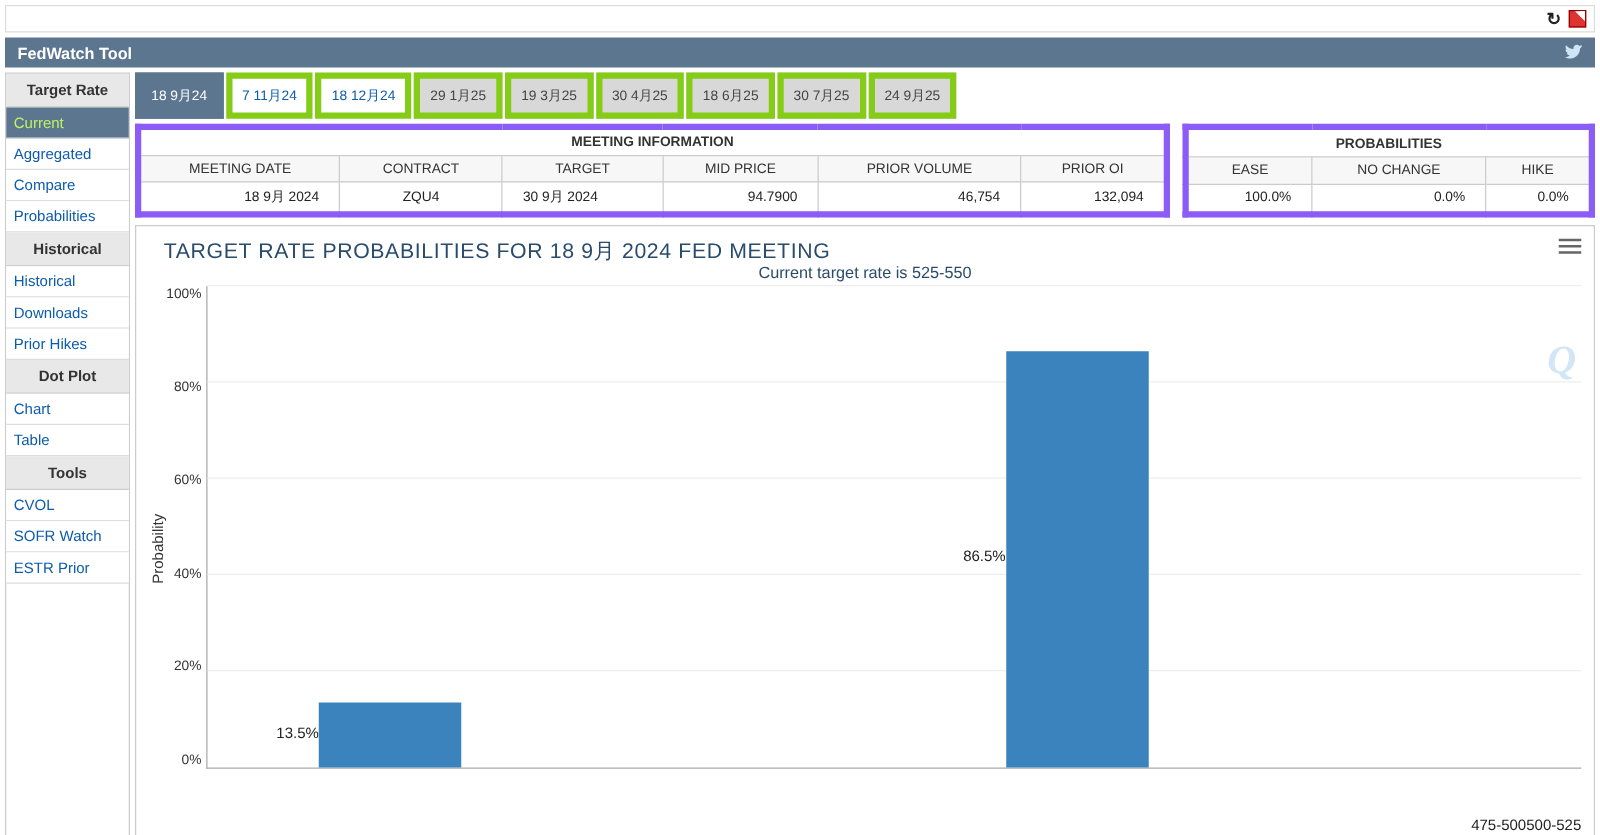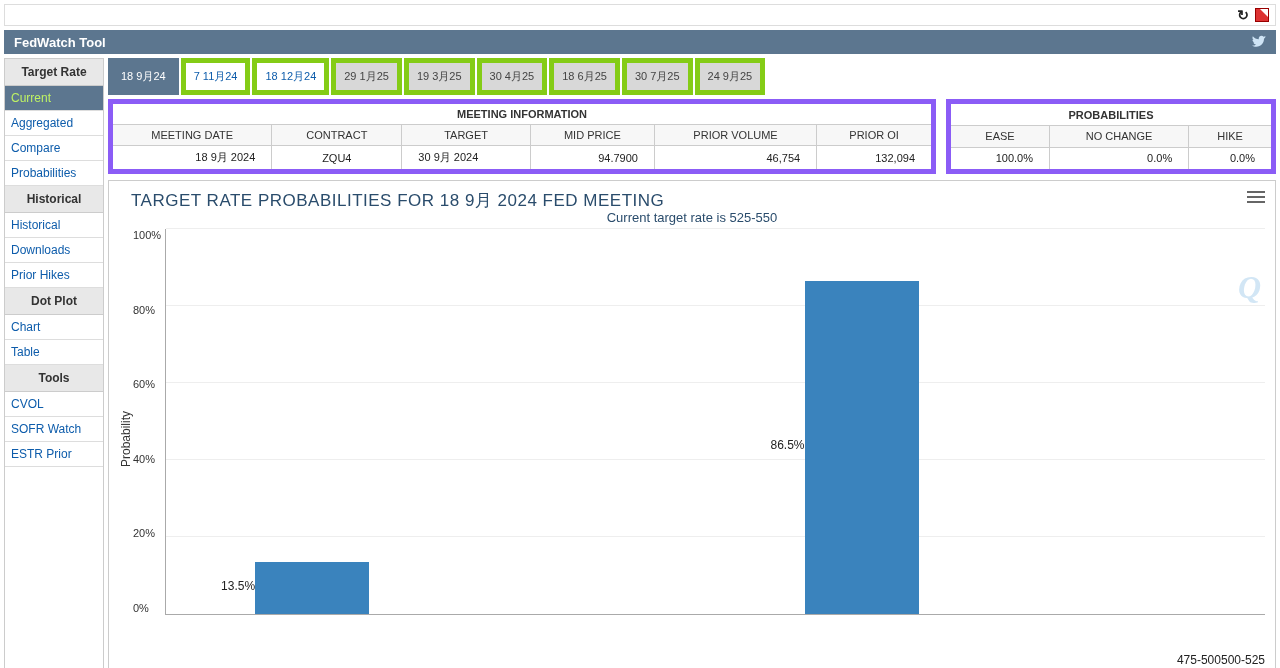--- a/index.html
+++ b/index.html
@@ -25,21 +25,21 @@
   .tbl th{background:#f7f7f7;border:1px solid #ccc;padding:4px 16px;font-weight:normal;color:#333;text-align:center}
   .tbl td{border:1px solid #ccc;padding:4px 16px;text-align:right}
   .tbl .title-row th{background:#fff;font-weight:bold;font-size:11px;color:#333}
   .chart-frame{border:1px solid #ccc;padding:6px 10px;position:relative}
   .chart-title{font-family:'Segoe UI',Arial;font-size:17px;letter-spacing:0.5px;color:#2a4c6c;font-weight:400;margin:2px 0 0 12px}
   .chart-sub{text-align:center;color:#2a4c6c;font-size:13px;margin-top:-2px}
   .menu-icon{position:absolute;right:10px;top:10px;width:18px;display:flex;flex-direction:column;gap:3px;cursor:pointer}
   .menu-icon span{height:2px;background:#666}
   .plot{display:flex;height:420px;margin-top:4px}
   .yaxis-label{writing-mode:vertical-rl;transform:rotate(180deg);font-size:12px;color:#333;text-align:center}
-  .yaxis{display:flex;flex-direction:column;justify-content:space-between;font-size:11px;color:#333;height:385px;padding-right:4px}
+  .yaxis{display:flex;flex-direction:column;justify-content:space-between;align-items:flex-end;font-size:11px;color:#333;height:385px;padding-right:4px}
   .grid{flex:1;position:relative;border-left:1px solid #aaa;border-bottom:1px solid #aaa;height:385px}
   .gridline{position:absolute;left:0;right:0;border-top:1px solid #eee}
   .bars{position:absolute;left:0;right:0;bottom:0;top:0;display:flex;justify-content:space-around;align-items:flex-end}
   .barwrap{width:40%;display:flex;flex-direction:row;align-items:center}
   .bar{background:#3a83bd;width:26%}
   .bar-label{margin-bottom:4px;font-size:12px;color:#222}
   .xaxis{display:flex;justify-content:flex-end;font-size:12px;color:#222;margin-top:4px;margin-left:36px}
   .xaxis-label{text-align:center;font-size:13px;color:#333;margin-top:6px}
   .watermark{position:absolute;right:4px;top:40px;font-size:32px;font-style:italic;color:#d2e6f5;font-family:serif;font-weight:bold;user-select:none}
 </style>

